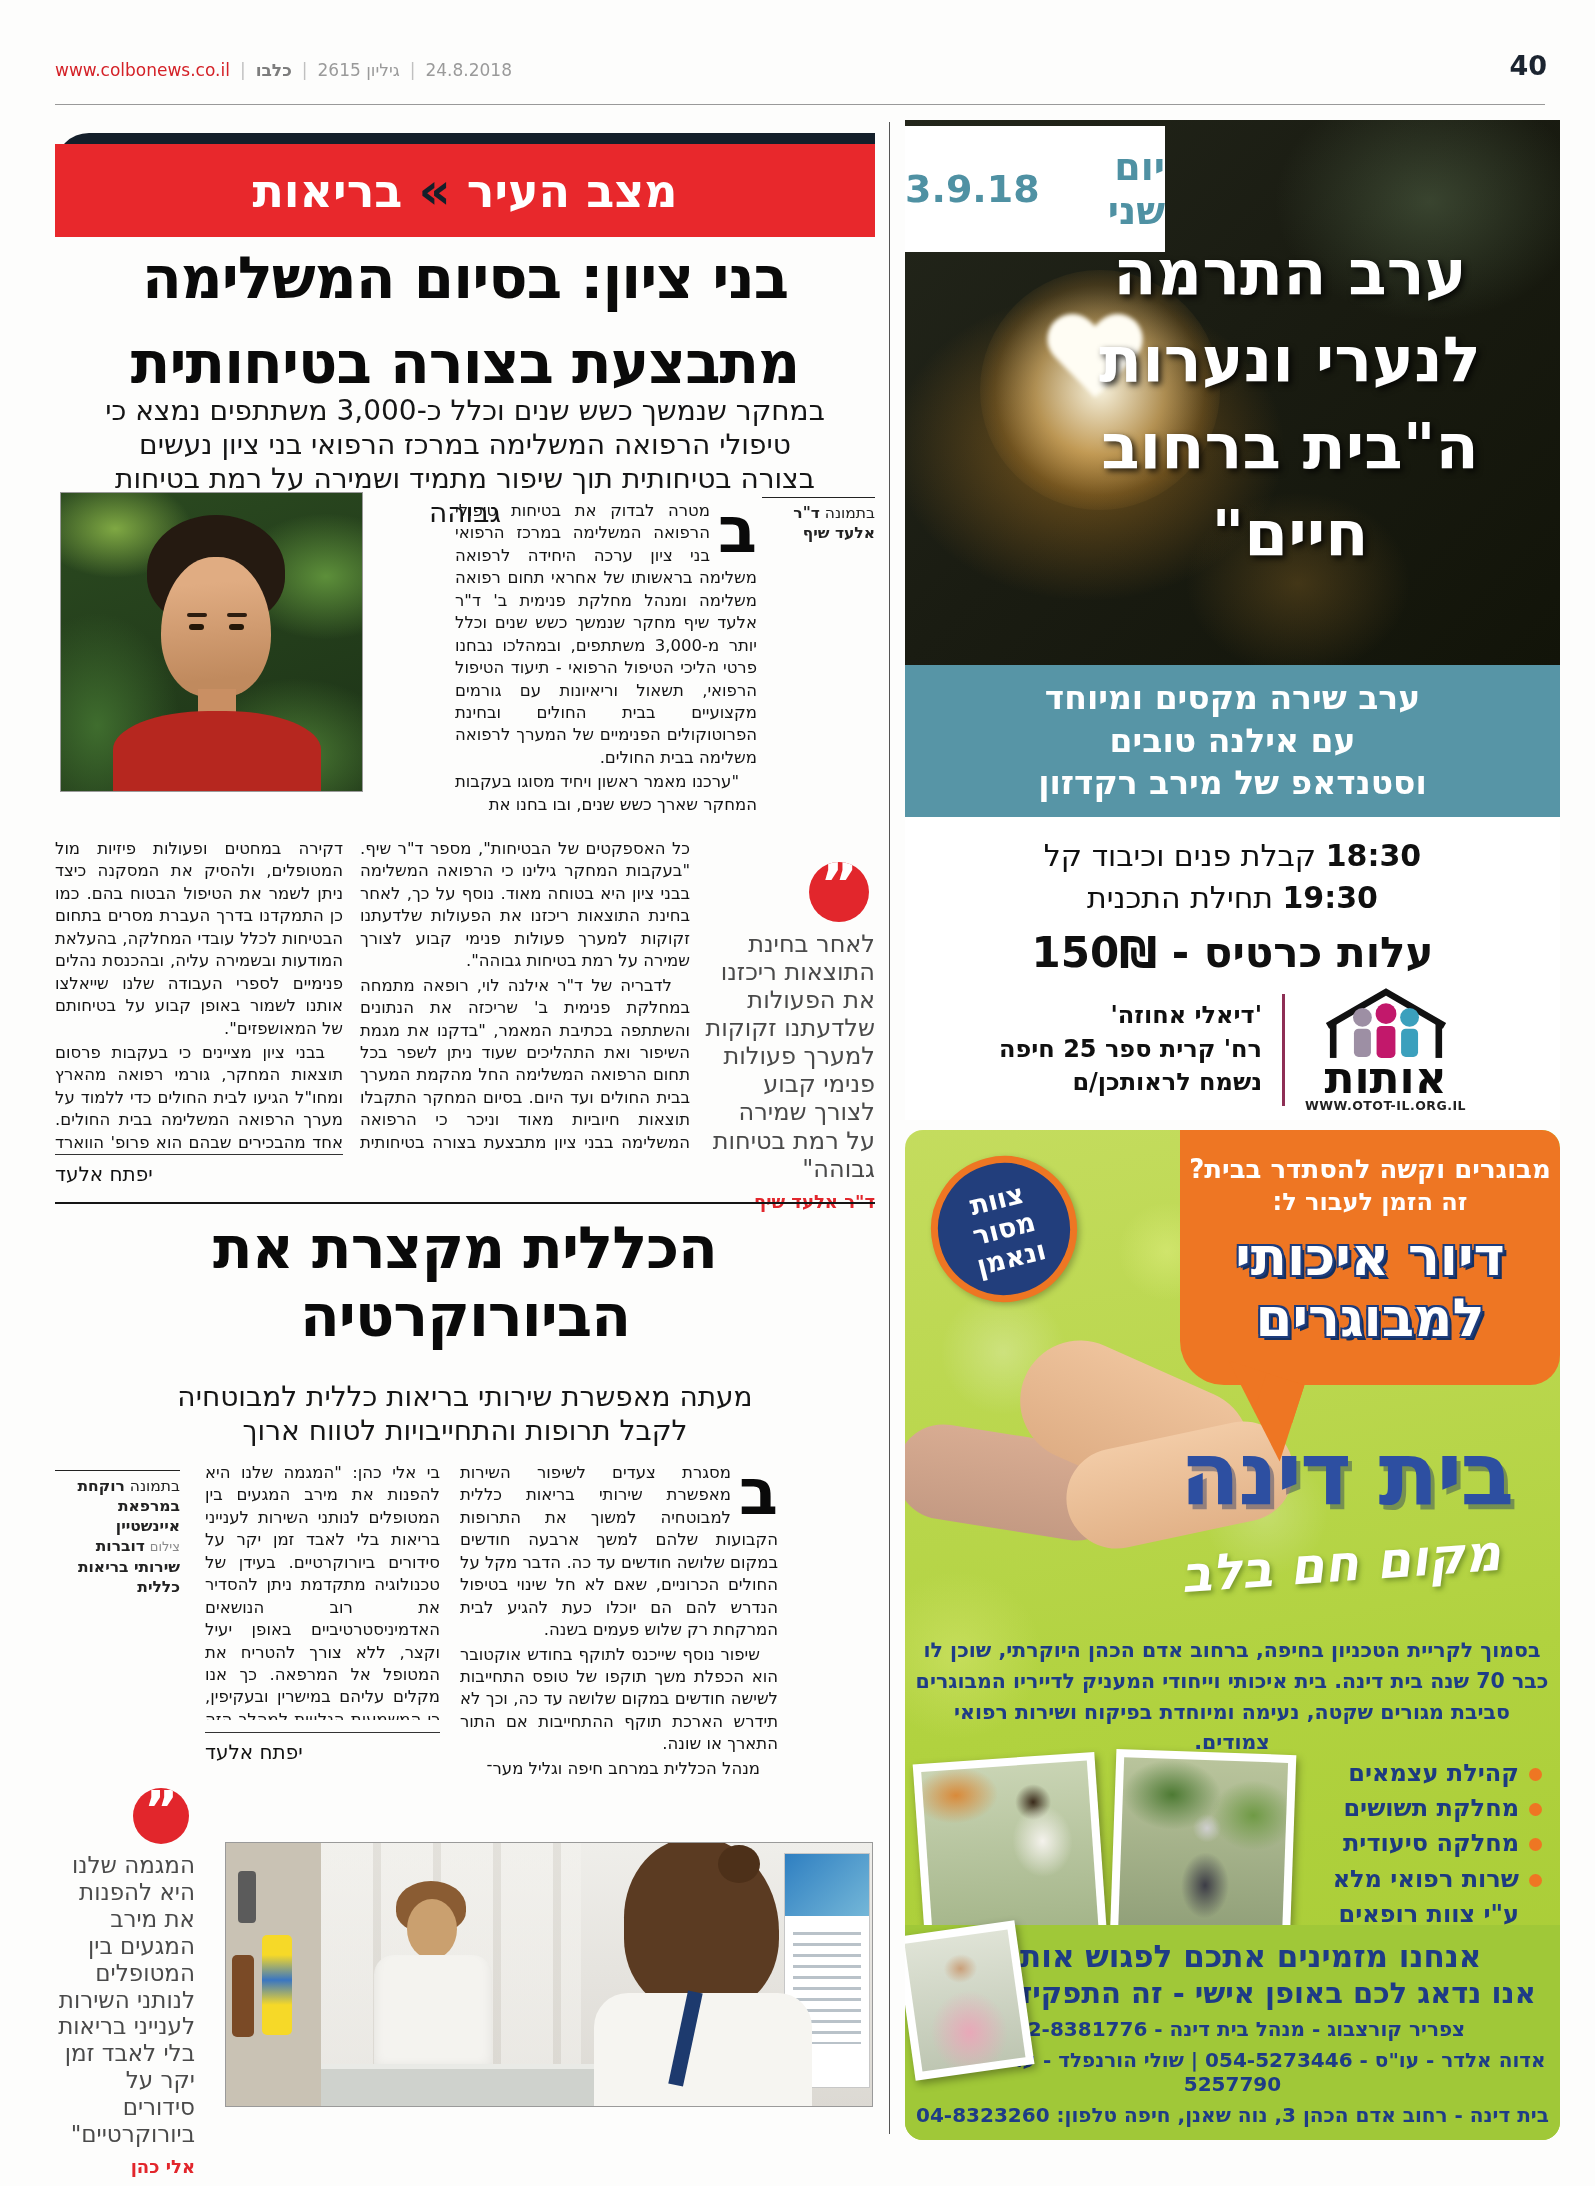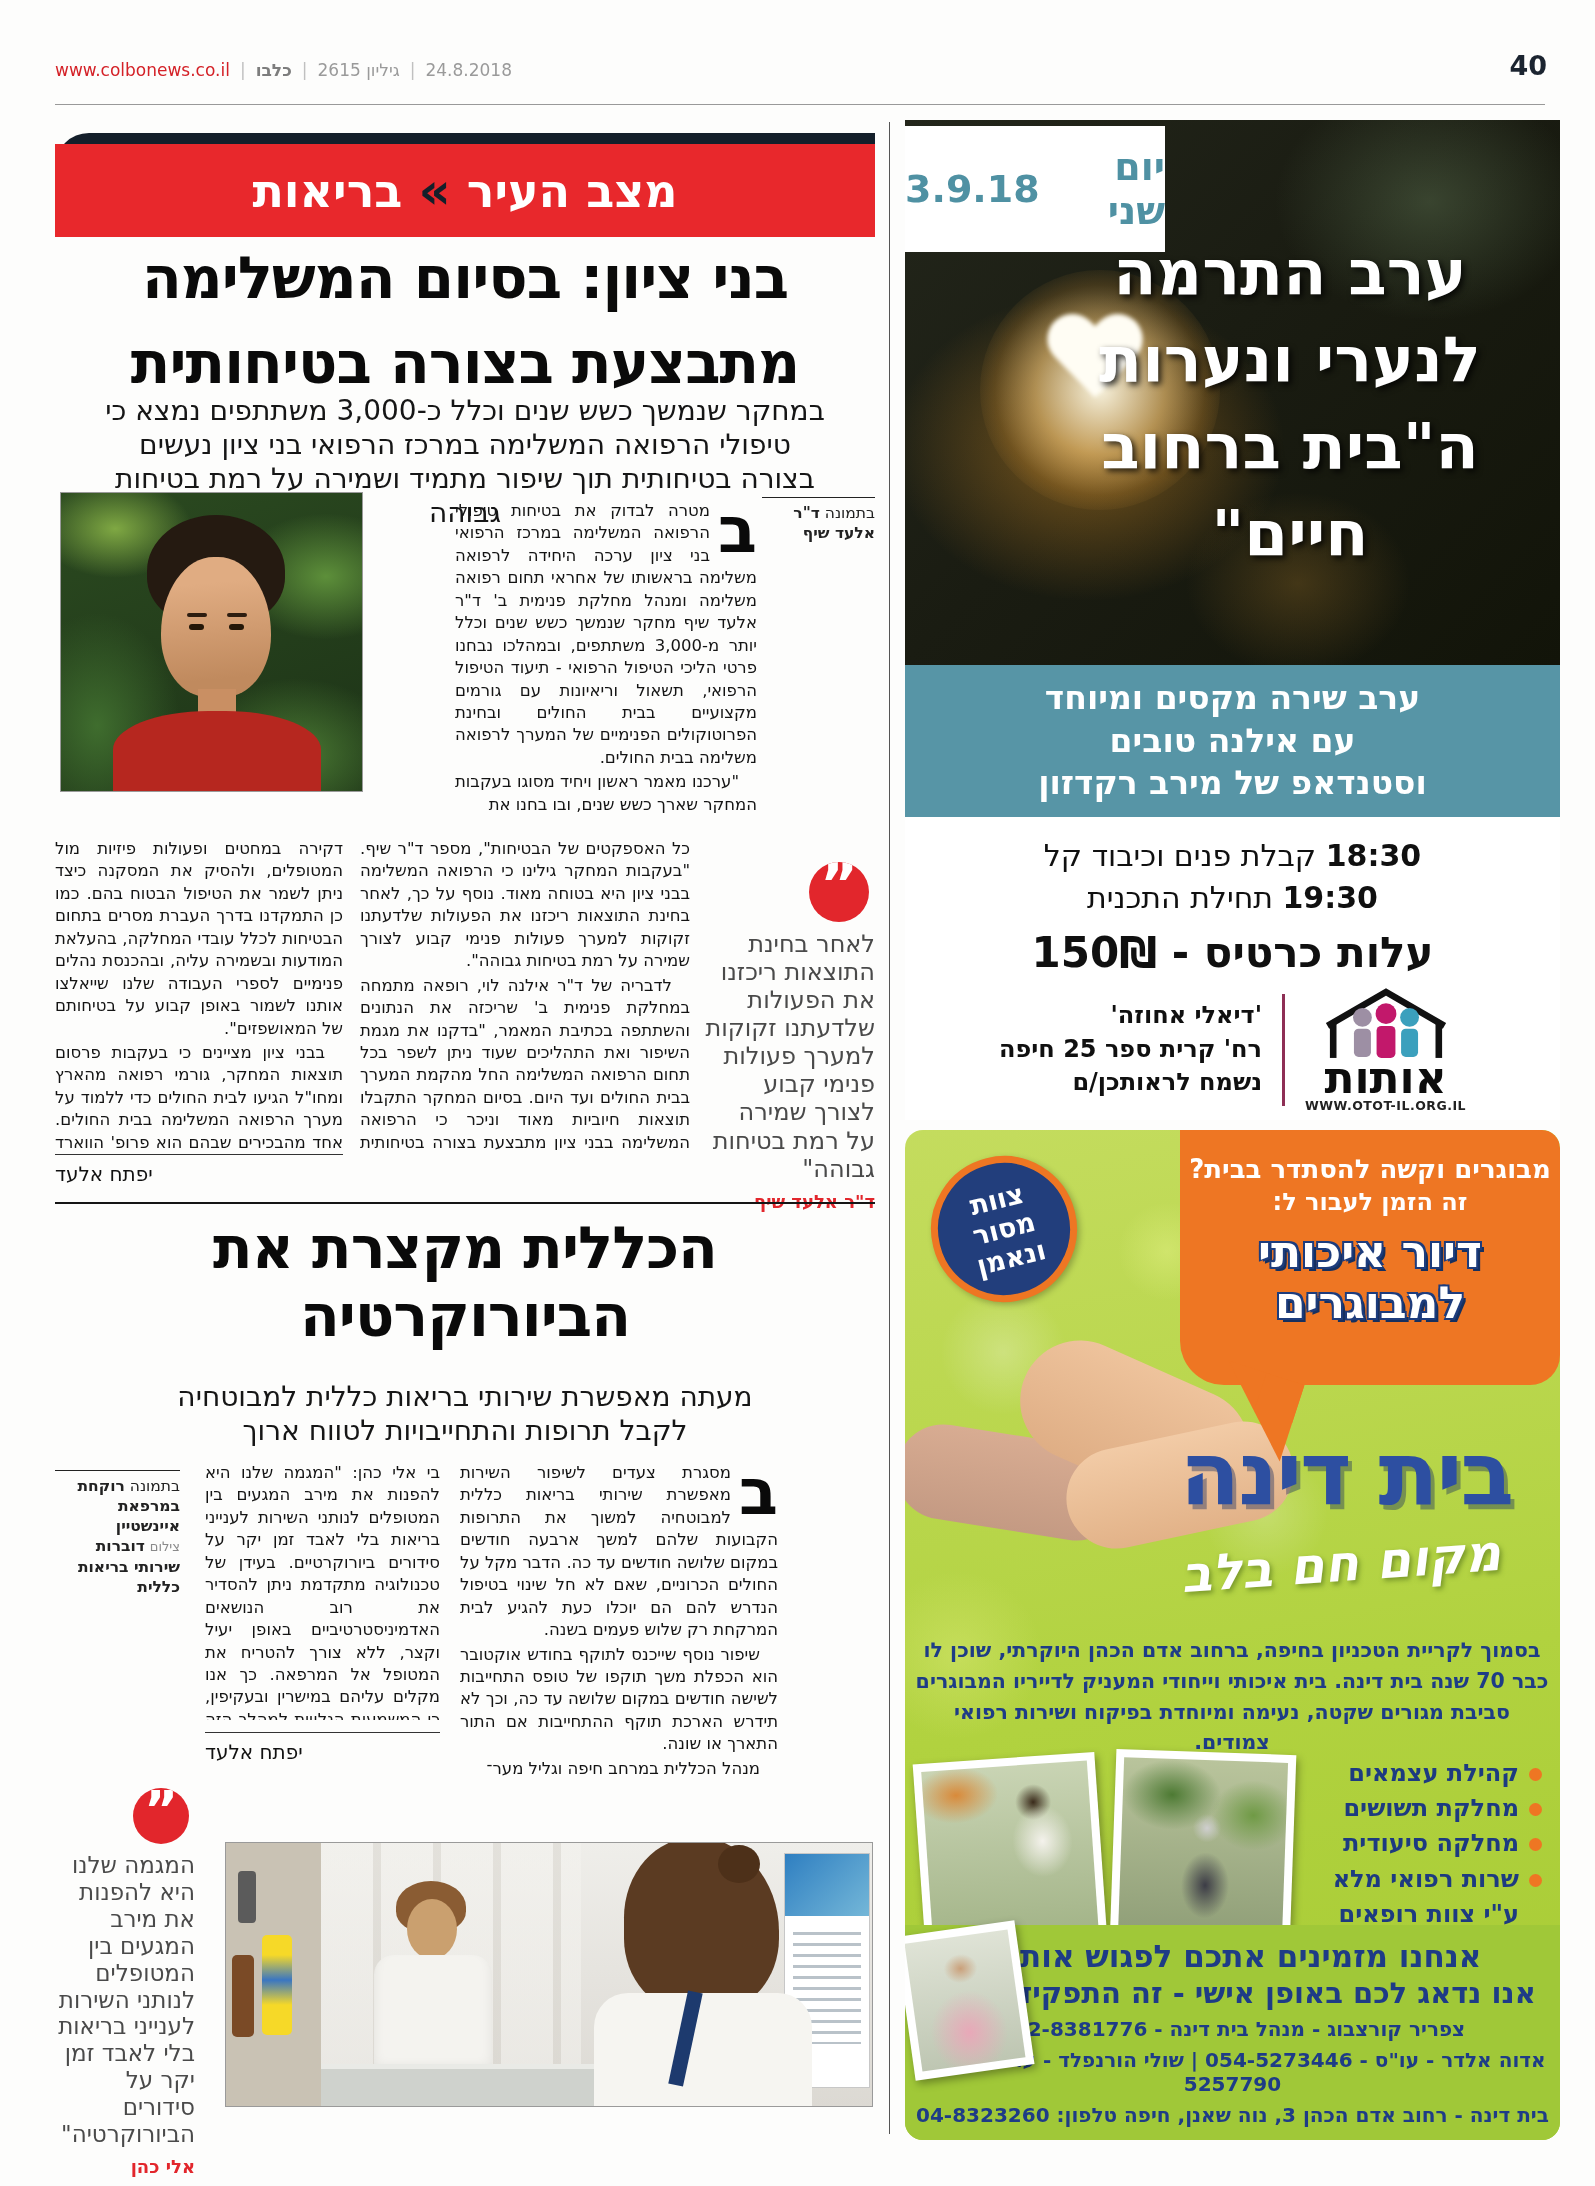--- a/index.html
+++ b/index.html
@@ -147,21 +147,21 @@
      radial-gradient(70px 70px at 40% 12%,rgba(225,240,130,.5),rgba(0,0,0,0) 70%),
      radial-gradient(120px 120px at 8% 52%,rgba(212,230,110,.55),rgba(0,0,0,0) 70%),
      radial-gradient(90px 90px at 55% 38%,rgba(255,255,255,.2),rgba(0,0,0,0) 70%),
      linear-gradient(170deg,#c4dc5e 0%,#b1d23f 55%,#a7cb34 100%);}
   .bubble{position:absolute;right:0;top:0;width:380px;height:255px;background:#ee7623;
      border-radius:0 18px 30px 44px;text-align:center;color:#fff;}
   .bubble::after{content:"";position:absolute;left:34px;bottom:-66px;border:40px solid rgba(0,0,0,0);
      border-top-color:#ee7623;border-right-color:#ee7623;transform:rotate(18deg);}
   .bubble-l1{margin-top:24px;font-size:26px;font-weight:bold;}
   .bubble-l2{margin-top:4px;font-size:24px;font-weight:bold;}
-  .bubble-title{margin-top:10px;font-size:44px;font-weight:bold;
+  .bubble-title{margin-top:10px;font-size:53px;font-weight:bold;
      text-shadow:2px 2px 0 #1d3c7c,-2px -2px 0 #1d3c7c,2px -2px 0 #1d3c7c,-2px 2px 0 #1d3c7c,4px 4px 0 #16305f;}
   .badge{position:absolute;left:26px;top:26px;width:146px;height:146px;border-radius:50%;
      background:#223e7c;border:7px solid #ee7623;transform:rotate(-14deg);color:#fff;
      display:flex;flex-direction:column;justify-content:center;align-items:center;
      font-size:27px;font-weight:bold;line-height:1.12;box-shadow:2px 3px 6px rgba(0,0,0,.25);}
   .hands{position:absolute;left:-10px;top:115px;width:450px;height:440px;}
   .hand{position:absolute;border-radius:60px;}
   .hand.old{left:0px;top:190px;width:230px;height:95px;background:linear-gradient(#d8ac92,#c49a83);
      transform:rotate(9deg);}
   .hand.young1{left:120px;top:120px;width:240px;height:120px;background:linear-gradient(#eec39c,#dfae85);
@@ -311,21 +311,21 @@
 
   <div class="byline" style="left:205px;top:1732px;width:235px;" data-interactable="false">
     <div class="rule" data-interactable="false"></div>
     <div class="name" data-interactable="false">יפתח אלעד</div>
   </div>
 
   <div class="pq" style="left:50px;top:1788px;width:145px;" data-interactable="false">
     <div class="qcircle" style="width:56px;height:56px;" data-interactable="false">
         <span style="font-size:52px;">”</span>
       </div>
-    <div class="qtext" style="font-size:23px;" data-interactable="false">המגמה שלנו היא להפנות את מירב המגעים בין המטופלים לנותני השירות לענייני בריאות בלי לאבד זמן יקר על סידורים הביורוקרטיה"</div>
+    <div class="qtext" style="font-size:23px;" data-interactable="false">המגמה שלנו היא להפנות את מירב המגעים בין המטופלים לנותני השירות לענייני בריאות בלי לאבד זמן יקר על סידורים ביורוקרטיים"</div>
     <div class="qattr" data-interactable="false">אלי כהן</div>
   </div>
 
   <div class="photo2" data-interactable="false">
     <div class="ph-shelf" data-interactable="false"></div>
     <div class="ph-can2" data-interactable="false"></div>
     <div class="ph-can" data-interactable="false"></div>
     <div class="ph-bottle" data-interactable="false"></div>
     <div class="ph-panel" data-interactable="false"></div>
     <div class="phm-hair" data-interactable="false"></div>

